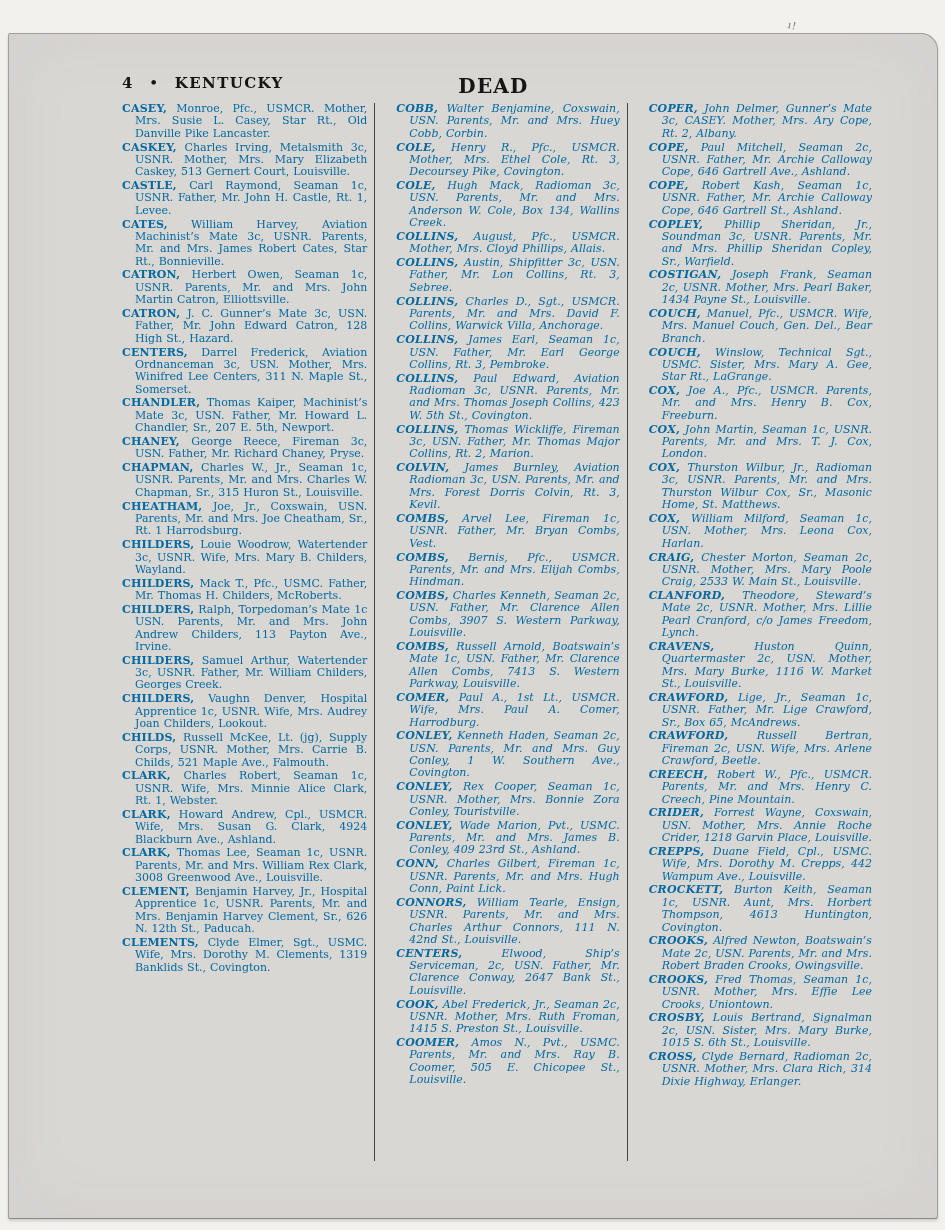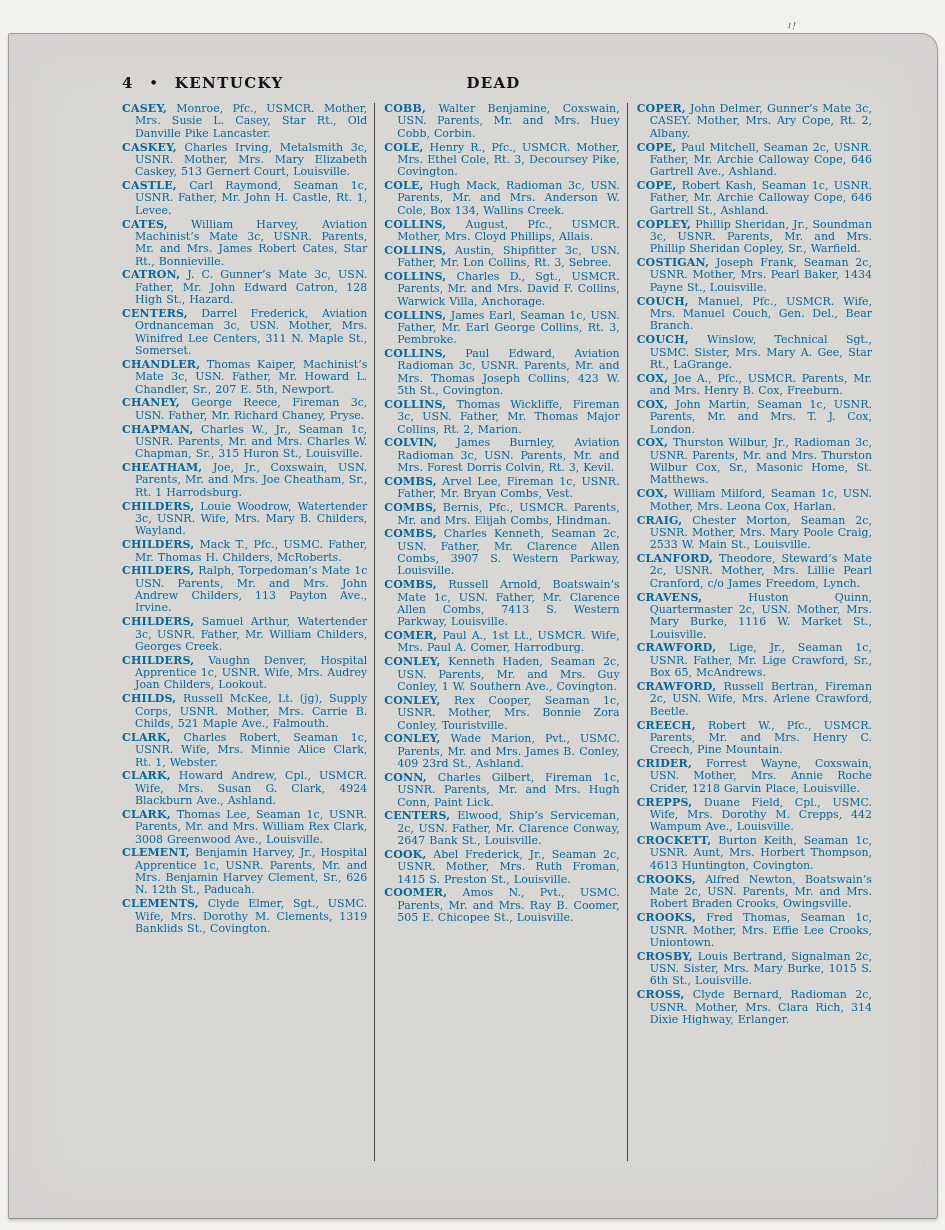--- a/index.html
+++ b/index.html
@@ -28,28 +28,28 @@
     position:absolute; left:113px; top:40px; width:757px;
   }
   .hdr {
     display:grid; grid-template-columns:1fr 1fr 1fr;
     color:#161513; margin-bottom:9px; height:20px;
   }
   .hdr-left { display:flex; align-items:baseline; gap:17px;
     font-weight:bold; font-size:15px; }
   .hdr-left .state { letter-spacing:1.4px; }
   .bullet { font-size:13px; position:relative; top:-1px; }
-  .hdr-mid { text-align:center; font-weight:bold; font-size:15px;
+  .hdr-mid { text-align:center; font-weight:bold; font-size:20px;
     letter-spacing:1.2px; padding-right:14px; }
   .cols {
     display:grid; grid-template-columns:1fr 1fr 1fr;
     color:#0369a1;
   }
   .col { padding-right:7px; min-height:1058px; }
-  .col + .col { border-left:1.8px solid #45433f; padding-left:9px; }
+  .col + .col { border-left:1.8px solid #45433f; padding-left:21px;font-style:italic; }
   .entry {
     font-size:11px; line-height:12.35px;
     text-align:justify;
     padding-left:13px; text-indent:-13px;
     margin-bottom:1.5px;
     word-spacing:0.5px;
   }
   .entry .surname { font-weight:bold; letter-spacing:0.2px; }
 </style>
 </head>
@@ -66,20 +66,21 @@
       </div>
       <div class="hdr-mid">DEAD</div>
       <div></div>
     </div>
     <div class="cols">
       <div class="col">
           <div class="entry"><span class="surname">CASEY,</span><span> Monroe, Pfc., USMCR. Mother, Mrs. Susie L. Casey, Star Rt., Old Danville Pike Lancaster.</span></div>
           <div class="entry"><span class="surname">CASKEY,</span><span> Charles Irving, Metalsmith 3c, USNR. Mother, Mrs. Mary Elizabeth Caskey, 513 Gernert Court, Louisville.</span></div>
           <div class="entry"><span class="surname">CASTLE,</span><span> Carl Raymond, Seaman 1c, USNR. Father, Mr. John H. Castle, Rt. 1, Levee.</span></div>
           <div class="entry"><span class="surname">CATES,</span><span> William Harvey, Aviation Machinist’s Mate 3c, USNR. Parents, Mr. and Mrs. James Robert Cates, Star Rt., Bonnieville.</span></div>
+          <div class="entry"><span class="surname">CATRON,</span><span> Herbert Owen, Seaman 1c, USNR. Parents, Mr. and Mrs. John Martin Catron, Elliottsville.</span></div>
           <div class="entry"><span class="surname">CATRON,</span><span> J. C. Gunner’s Mate 3c, USN. Father, Mr. John Edward Catron, 128 High St., Hazard.</span></div>
           <div class="entry"><span class="surname">CENTERS,</span><span> Darrel Frederick, Aviation Ordnanceman 3c, USN. Mother, Mrs. Winifred Lee Centers, 311 N. Maple St., Somerset.</span></div>
           <div class="entry"><span class="surname">CHANDLER,</span><span> Thomas Kaiper, Machinist’s Mate 3c, USN. Father, Mr. Howard L. Chandler, Sr., 207 E. 5th, Newport.</span></div>
           <div class="entry"><span class="surname">CHANEY,</span><span> George Reece, Fireman 3c, USN. Father, Mr. Richard Chaney, Pryse.</span></div>
           <div class="entry"><span class="surname">CHAPMAN,</span><span> Charles W., Jr., Seaman 1c, USNR. Parents, Mr. and Mrs. Charles W. Chapman, Sr., 315 Huron St., Louisville.</span></div>
           <div class="entry"><span class="surname">CHEATHAM,</span><span> Joe, Jr., Coxswain, USN. Parents, Mr. and Mrs. Joe Cheatham, Sr., Rt. 1 Harrodsburg.</span></div>
           <div class="entry"><span class="surname">CHILDERS,</span><span> Louie Woodrow, Watertender 3c, USNR. Wife, Mrs. Mary B. Childers, Wayland.</span></div>
           <div class="entry"><span class="surname">CHILDERS,</span><span> Mack T., Pfc., USMC. Father, Mr. Thomas H. Childers, McRoberts.</span></div>
           <div class="entry"><span class="surname">CHILDERS,</span><span> Ralph, Torpedoman’s Mate 1c USN. Parents, Mr. and Mrs. John Andrew Childers, 113 Payton Ave., Irvine.</span></div>
           <div class="entry"><span class="surname">CHILDERS,</span><span> Samuel Arthur, Watertender 3c, USNR. Father, Mr. William Childers, Georges Creek.</span></div>
@@ -104,20 +105,21 @@
           <div class="entry"><span class="surname">COLVIN,</span><span> James Burnley, Aviation Radioman 3c, USN. Parents, Mr. and Mrs. Forest Dorris Colvin, Rt. 3, Kevil.</span></div>
           <div class="entry"><span class="surname">COMBS,</span><span> Arvel Lee, Fireman 1c, USNR. Father, Mr. Bryan Combs, Vest.</span></div>
           <div class="entry"><span class="surname">COMBS,</span><span> Bernis, Pfc., USMCR. Parents, Mr. and Mrs. Elijah Combs, Hindman.</span></div>
           <div class="entry"><span class="surname">COMBS,</span><span> Charles Kenneth, Seaman 2c, USN. Father, Mr. Clarence Allen Combs, 3907 S. Western Parkway, Louisville.</span></div>
           <div class="entry"><span class="surname">COMBS,</span><span> Russell Arnold, Boatswain’s Mate 1c, USN. Father, Mr. Clarence Allen Combs, 7413 S. Western Parkway, Louisville.</span></div>
           <div class="entry"><span class="surname">COMER,</span><span> Paul A., 1st Lt., USMCR. Wife, Mrs. Paul A. Comer, Harrodburg.</span></div>
           <div class="entry"><span class="surname">CONLEY,</span><span> Kenneth Haden, Seaman 2c, USN. Parents, Mr. and Mrs. Guy Conley, 1 W. Southern Ave., Covington.</span></div>
           <div class="entry"><span class="surname">CONLEY,</span><span> Rex Cooper, Seaman 1c, USNR. Mother, Mrs. Bonnie Zora Conley, Touristville.</span></div>
           <div class="entry"><span class="surname">CONLEY,</span><span> Wade Marion, Pvt., USMC. Parents, Mr. and Mrs. James B. Conley, 409 23rd St., Ashland.</span></div>
           <div class="entry"><span class="surname">CONN,</span><span> Charles Gilbert, Fireman 1c, USNR. Parents, Mr. and Mrs. Hugh Conn, Paint Lick.</span></div>
+          <div class="entry"><span class="surname">CONNORS,</span><span> William Tearle, Ensign, USNR. Parents, Mr. and Mrs. Charles Arthur Connors, 111 N. 42nd St., Louisville.</span></div>
           <div class="entry"><span class="surname">CENTERS,</span><span> Elwood, Ship’s Serviceman, 2c, USN. Father, Mr. Clarence Conway, 2647 Bank St., Louisville.</span></div>
           <div class="entry"><span class="surname">COOK,</span><span> Abel Frederick, Jr., Seaman 2c, USNR. Mother, Mrs. Ruth Froman, 1415 S. Preston St., Louisville.</span></div>
           <div class="entry"><span class="surname">COOMER,</span><span> Amos N., Pvt., USMC. Parents, Mr. and Mrs. Ray B. Coomer, 505 E. Chicopee St., Louisville.</span></div>
         </div>
       <div class="col">
           <div class="entry"><span class="surname">COPER,</span><span> John Delmer, Gunner’s Mate 3c, CASEY. Mother, Mrs. Ary Cope, Rt. 2, Albany.</span></div>
           <div class="entry"><span class="surname">COPE,</span><span> Paul Mitchell, Seaman 2c, USNR. Father, Mr. Archie Calloway Cope, 646 Gartrell Ave., Ashland.</span></div>
           <div class="entry"><span class="surname">COPE,</span><span> Robert Kash, Seaman 1c, USNR. Father, Mr. Archie Calloway Cope, 646 Gartrell St., Ashland.</span></div>
           <div class="entry"><span class="surname">COPLEY,</span><span> Phillip Sheridan, Jr., Soundman 3c, USNR. Parents, Mr. and Mrs. Phillip Sheridan Copley, Sr., Warfield.</span></div>
           <div class="entry"><span class="surname">COSTIGAN,</span><span> Joseph Frank, Seaman 2c, USNR. Mother, Mrs. Pearl Baker, 1434 Payne St., Louisville.</span></div>

